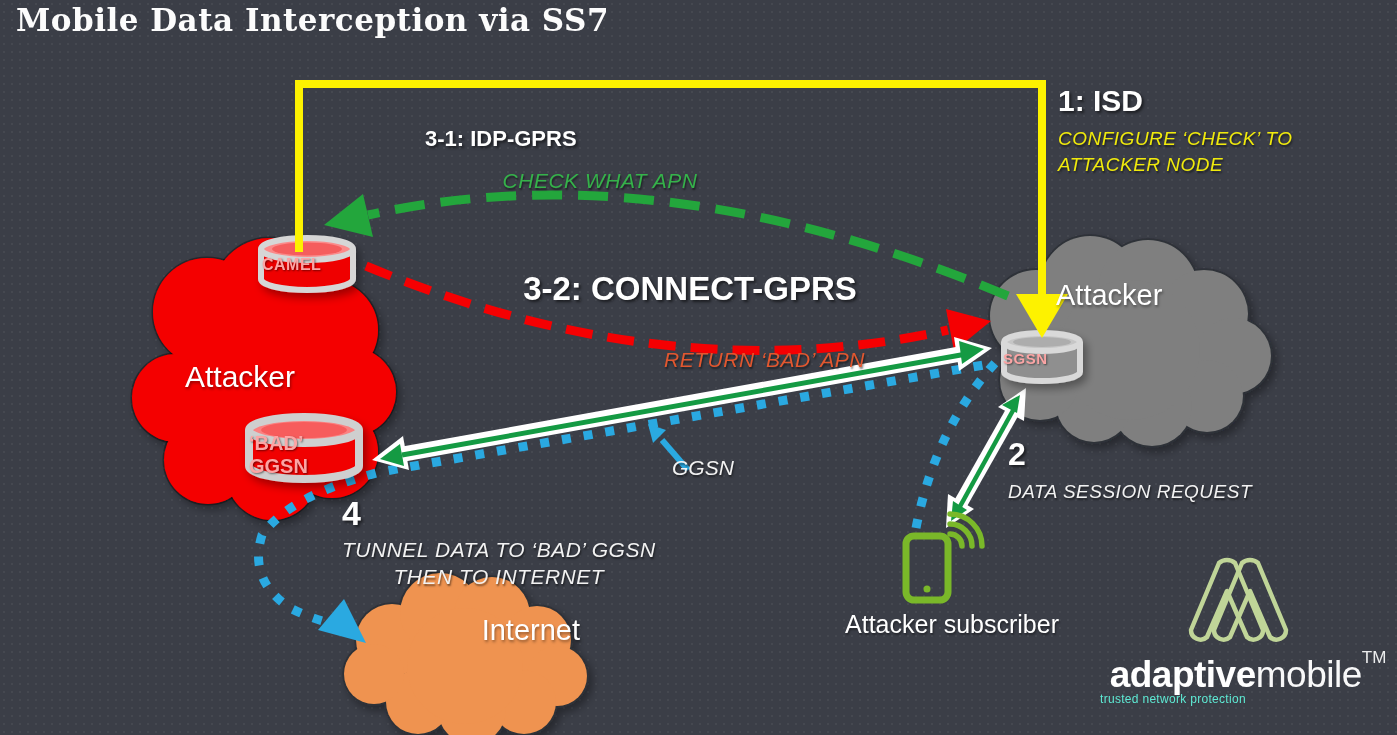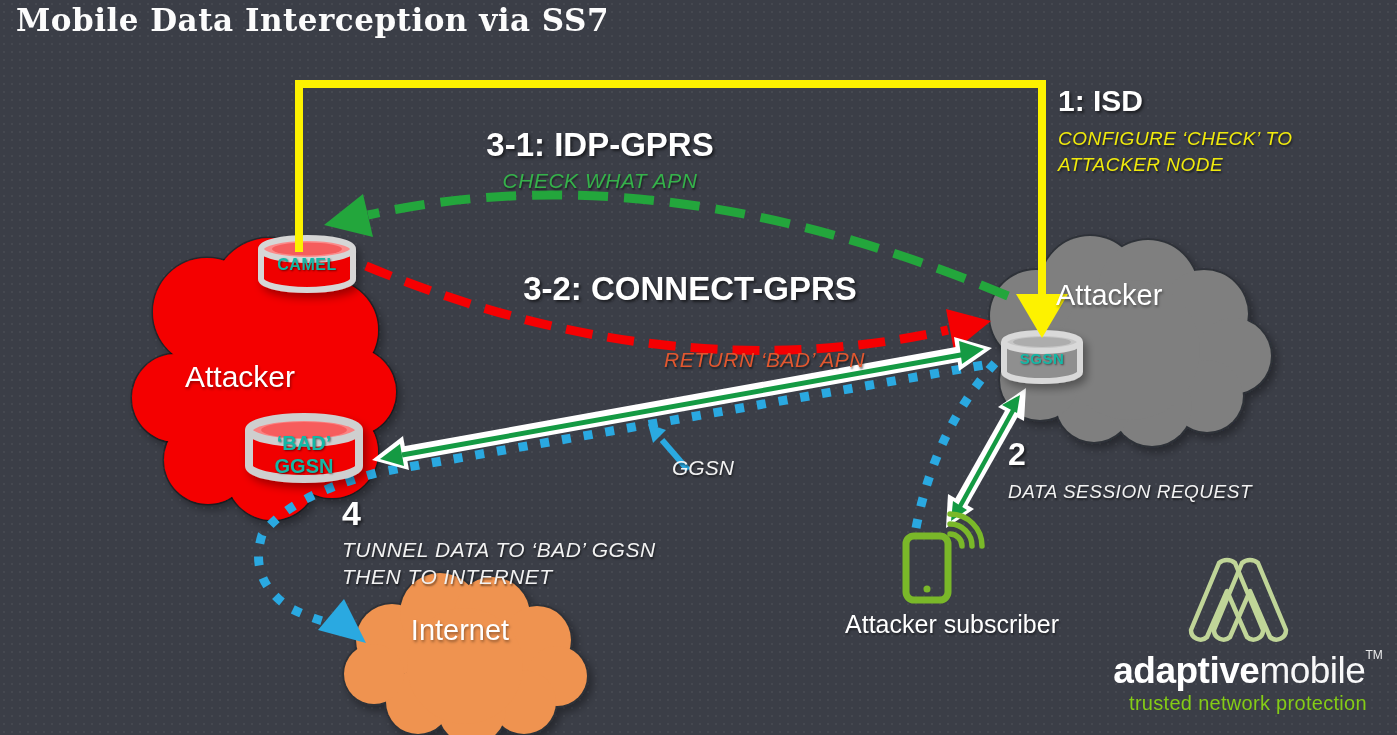--- a/index.html
+++ b/index.html
@@ -13,43 +13,43 @@
   }
   .abs{position:absolute;}
   .slide-title{
     left:16px;top:2px;font-family:"DejaVu Serif","Liberation Serif",serif;
     font-weight:bold;font-size:31px;color:#fcfcfc;letter-spacing:0.5px;
   }
   .step-label{font-weight:bold;color:#ffffff;text-shadow:2px 2px 3px rgba(0,0,0,0.55);}
   .step-note{font-style:italic;letter-spacing:0.5px;text-shadow:1px 2px 2px rgba(0,0,0,0.5);white-space:pre-line;}
   .s1-label{left:1058px;top:84px;font-size:30px;}
   .s1-note{left:1058px;top:126px;font-size:19px;color:#f0ea0c;line-height:1.35;}
-  .s31-label{left:425px;top:126px;width:350px;text-align:center;font-size:33px;}
+  .s31-label{left:425px;top:126px;width:350px;text-align:left;font-size:22px;}
   .s31-note{left:425px;top:169px;width:350px;text-align:center;font-size:21px;color:#35b24a;}
   .s32-label{left:505px;top:270px;width:370px;text-align:center;font-size:33px;}
   .s32-note{left:505px;top:309px;width:360px;text-align:right;font-size:21px;color:#e2572f;margin-top:39px;}
   .s2-label{left:1008px;top:436px;font-size:32px;}
   .s2-note{left:1008px;top:481px;font-size:19px;color:#f2f2f2;}
   .s4-label{left:342px;top:494px;font-size:34px;}
-  .s4-note{left:342px;top:536px;font-size:21px;color:#f2f2f2;line-height:1.3;}
+  .s4-note{left:342px;top:536px;font-size:21px;color:#f2f2f2;line-height:1.3;text-align:center;}
   .cloud-label{color:#ffffff;text-shadow:1px 2px 3px rgba(0,0,0,0.4);}
   .attacker-label{left:120px;top:360px;width:240px;text-align:center;font-size:30px;}
   .operator-label{left:1056px;top:279px;font-size:29px;}
-  .internet-label{left:340px;top:614px;width:240px;text-align:center;font-size:29px;}
-  .cyl-label{color:#14b8a6;font-weight:bold;text-align:center;text-shadow:1px 1px 2px rgba(0,0,0,0.5);}
+  .internet-label{left:340px;top:614px;width:240px;text-align:right;font-size:29px;}
+  .cyl-label{color:#fca5a5;font-weight:bold;text-shadow:1px 1px 2px rgba(0,0,0,0.5);}
   .camel-label{left:262px;top:256px;width:90px;font-size:16px;letter-spacing:0.5px;}
   .ggsn-label{left:249px;top:432px;width:110px;font-size:20px;line-height:1.15;white-space:pre-line;}
   .sgsn-label{left:1003px;top:350px;width:78px;font-size:15px;letter-spacing:0.5px;}
   .data-label{left:672px;top:456px;font-size:21px;font-style:italic;color:#f2f2f2;text-shadow:1px 2px 2px rgba(0,0,0,0.5);}
   .subscriber-label{left:812px;top:610px;width:280px;text-align:center;font-size:25px;color:#fff;text-shadow:1px 2px 2px rgba(0,0,0,0.4);}
   .logo-text{left:1100px;top:648px;width:296px;text-align:center;font-size:37px;color:#ffffff;letter-spacing:-0.5px;}
   .logo-bold{font-weight:bold;}
   .logo-light{font-weight:normal;opacity:0.97;}
-  .logo-tm{font-size:12px;vertical-align:24px;letter-spacing:0;opacity:0.9;}
-  .logo-tagline{left:1100px;top:692px;width:296px;text-align:center;font-size:20px;color:#84cc16;letter-spacing:0.3px;}
+  .logo-tm{font-size:17px;vertical-align:24px;letter-spacing:0;opacity:0.9;}
+  .logo-tagline{left:1100px;top:692px;width:296px;text-align:left;font-size:12px;color:#5eead4;letter-spacing:0.3px;}
   svg.layer{position:absolute;left:0;top:0;}
 </style>
 </head>
 <body>
 
 <svg class="layer" width="1397" height="735" viewBox="0 0 1397 735">
   <defs>
     <filter id="ds" x="-20%" y="-20%" width="150%" height="150%">
       <feDropShadow dx="4" dy="5" stdDeviation="4" flood-color="#000000" flood-opacity="0.35"></feDropShadow>
     </filter>

